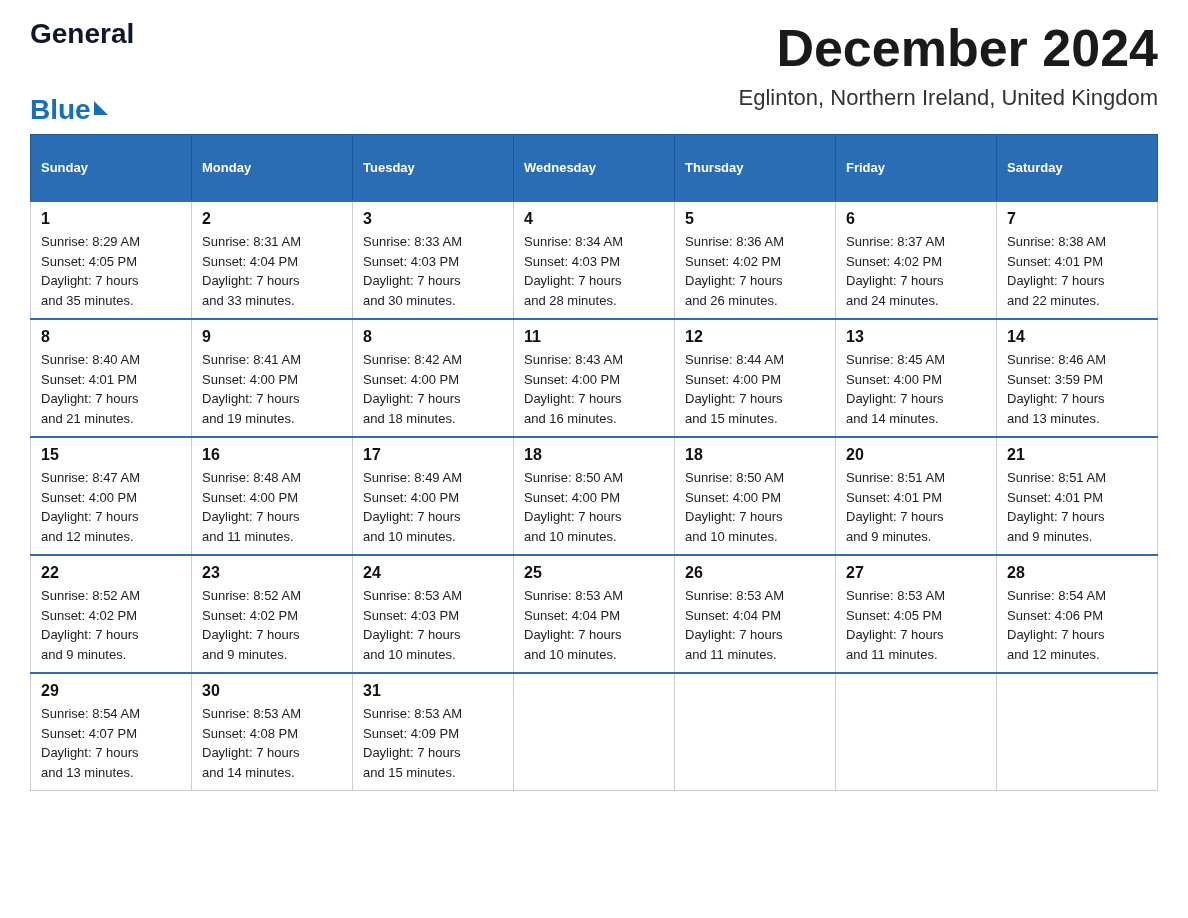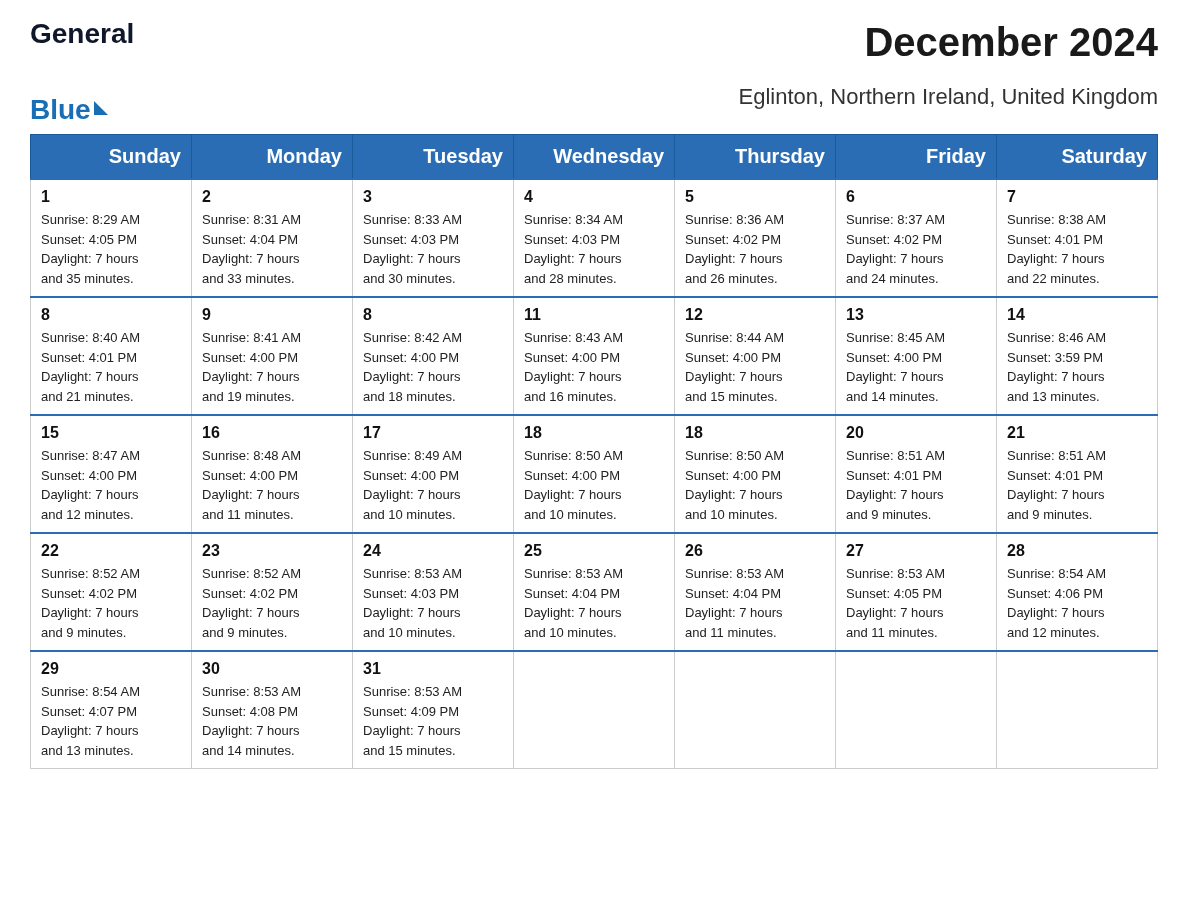--- a/index.html
+++ b/index.html
@@ -32,42 +32,42 @@
       font-weight: bold;
       color: #1a6eb5;
       line-height: 1;
       display: flex;
       align-items: center;
     }
     .header-right {
       text-align: right;
     }
     .month-title {
-      font-size: 40px;
+      font-size: 52px;
       font-weight: bold;
       color: #1a1a1a;
       line-height: 1.1;
     }
     .location {
       font-size: 22px;
       color: #333;
-      margin-top: 20px;
+      margin-top: 8px;
     }
     .calendar-table {
       width: 100%;
       border-collapse: collapse;
       margin-top: 10px;
     }
     .calendar-table th {
       background-color: #2a6db5;
       color: white;
-      padding: 10px 10px;
-      font-size: 20px;
-      font-weight: bold;
-      text-align: right;
+      padding: 25px 10px;
+      font-size: 13px;
+      font-weight: bold;
+      text-align: left;
       border: 1px solid #1a5a9a;
     }
     .calendar-table td {
       vertical-align: top;
       padding: 8px 10px;
       border: 1px solid #ccc;
       width: 14.28%;
       font-size: 13px;
       color: #222;
       min-height: 95px;

